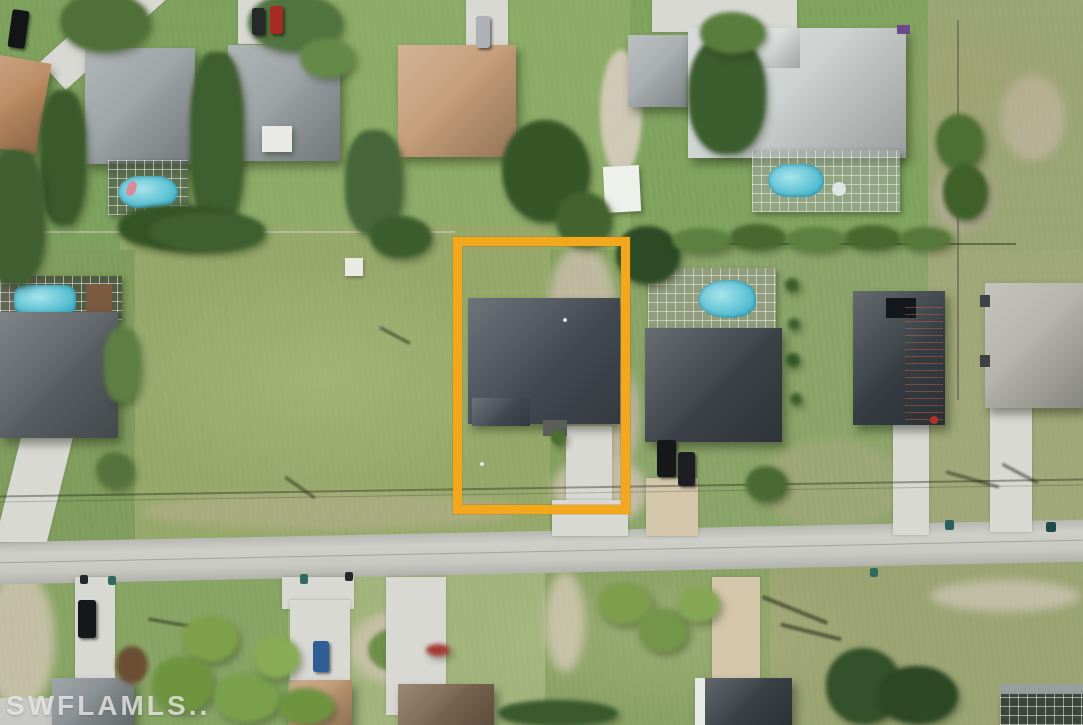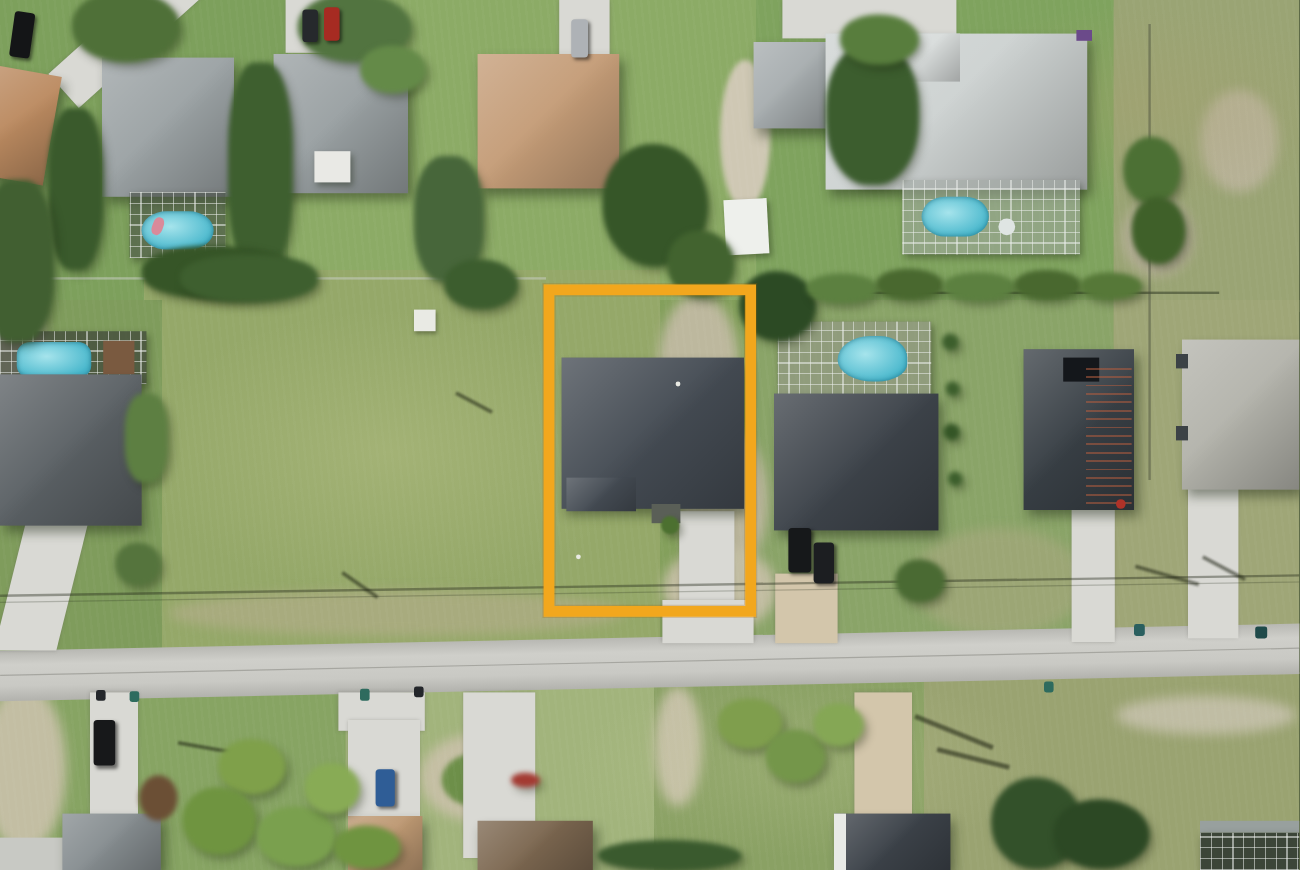--- a/index.html
+++ b/index.html
@@ -214,14 +214,15 @@
   <div class="bin" style="left:80px;top:575px;width:8px;height:9px;background:#23262a;"></div>
   <div class="bin" style="left:108px;top:576px;width:8px;height:9px;background:#2e6b5e;"></div>
   <div class="bin" style="left:945px;top:520px;width:9px;height:10px;background:#2a5f5f;"></div>
   <div class="bin" style="left:1046px;top:522px;width:10px;height:10px;background:#1f4a4a;"></div>
   <div class="bin" style="left:870px;top:568px;width:8px;height:9px;background:#2e6b5e;"></div>
   <div class="el" style="left:563px;top:318px;width:4px;height:4px;background:#e9eae3;border-radius:50%;"></div>
   <div class="el" style="left:480px;top:462px;width:4px;height:4px;background:#e9eae3;border-radius:50%;"></div>
 
   <div id="highlight-box" style="border-color: rgb(242, 167, 29);"></div>
 
+  <div id="watermark">SWFLAMLS..</div>
 
 </div>
 
 </body></html>

